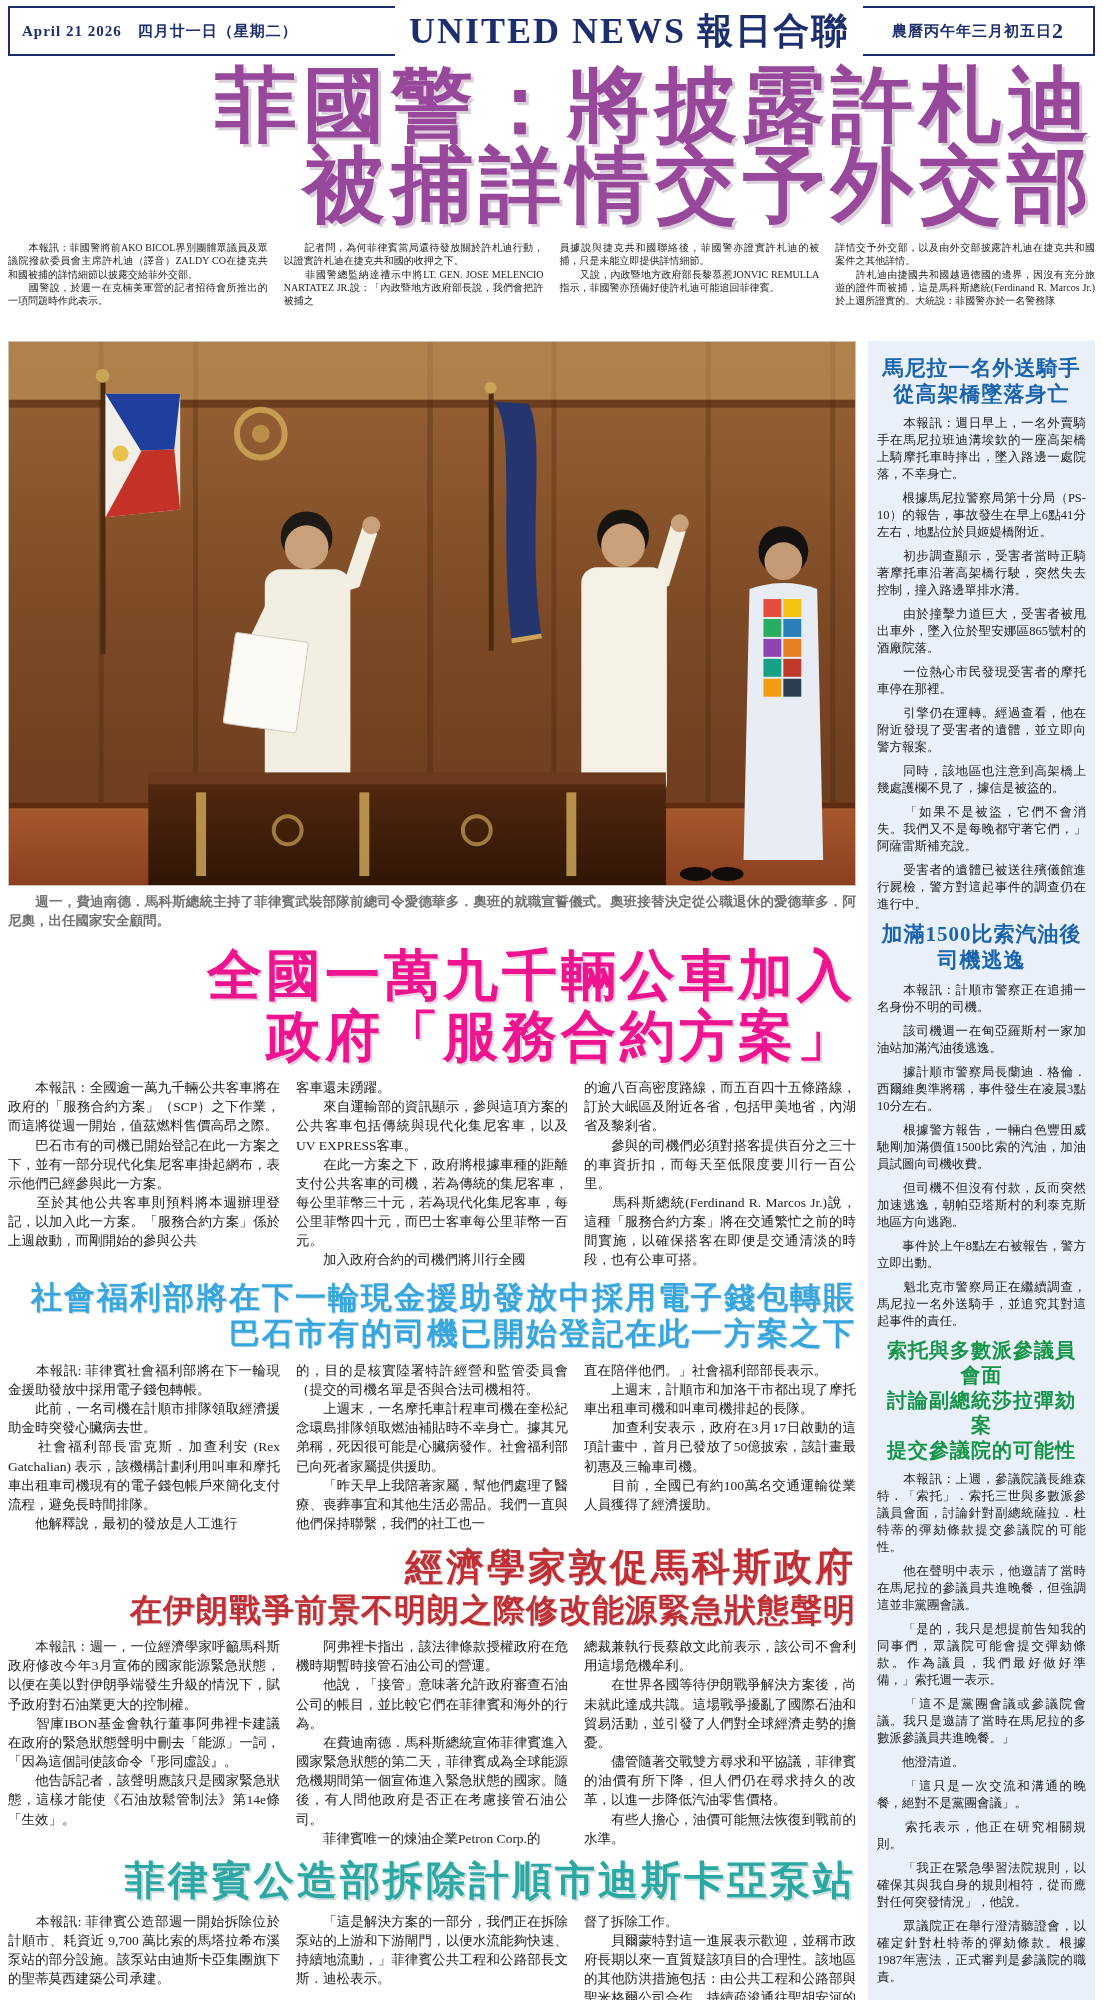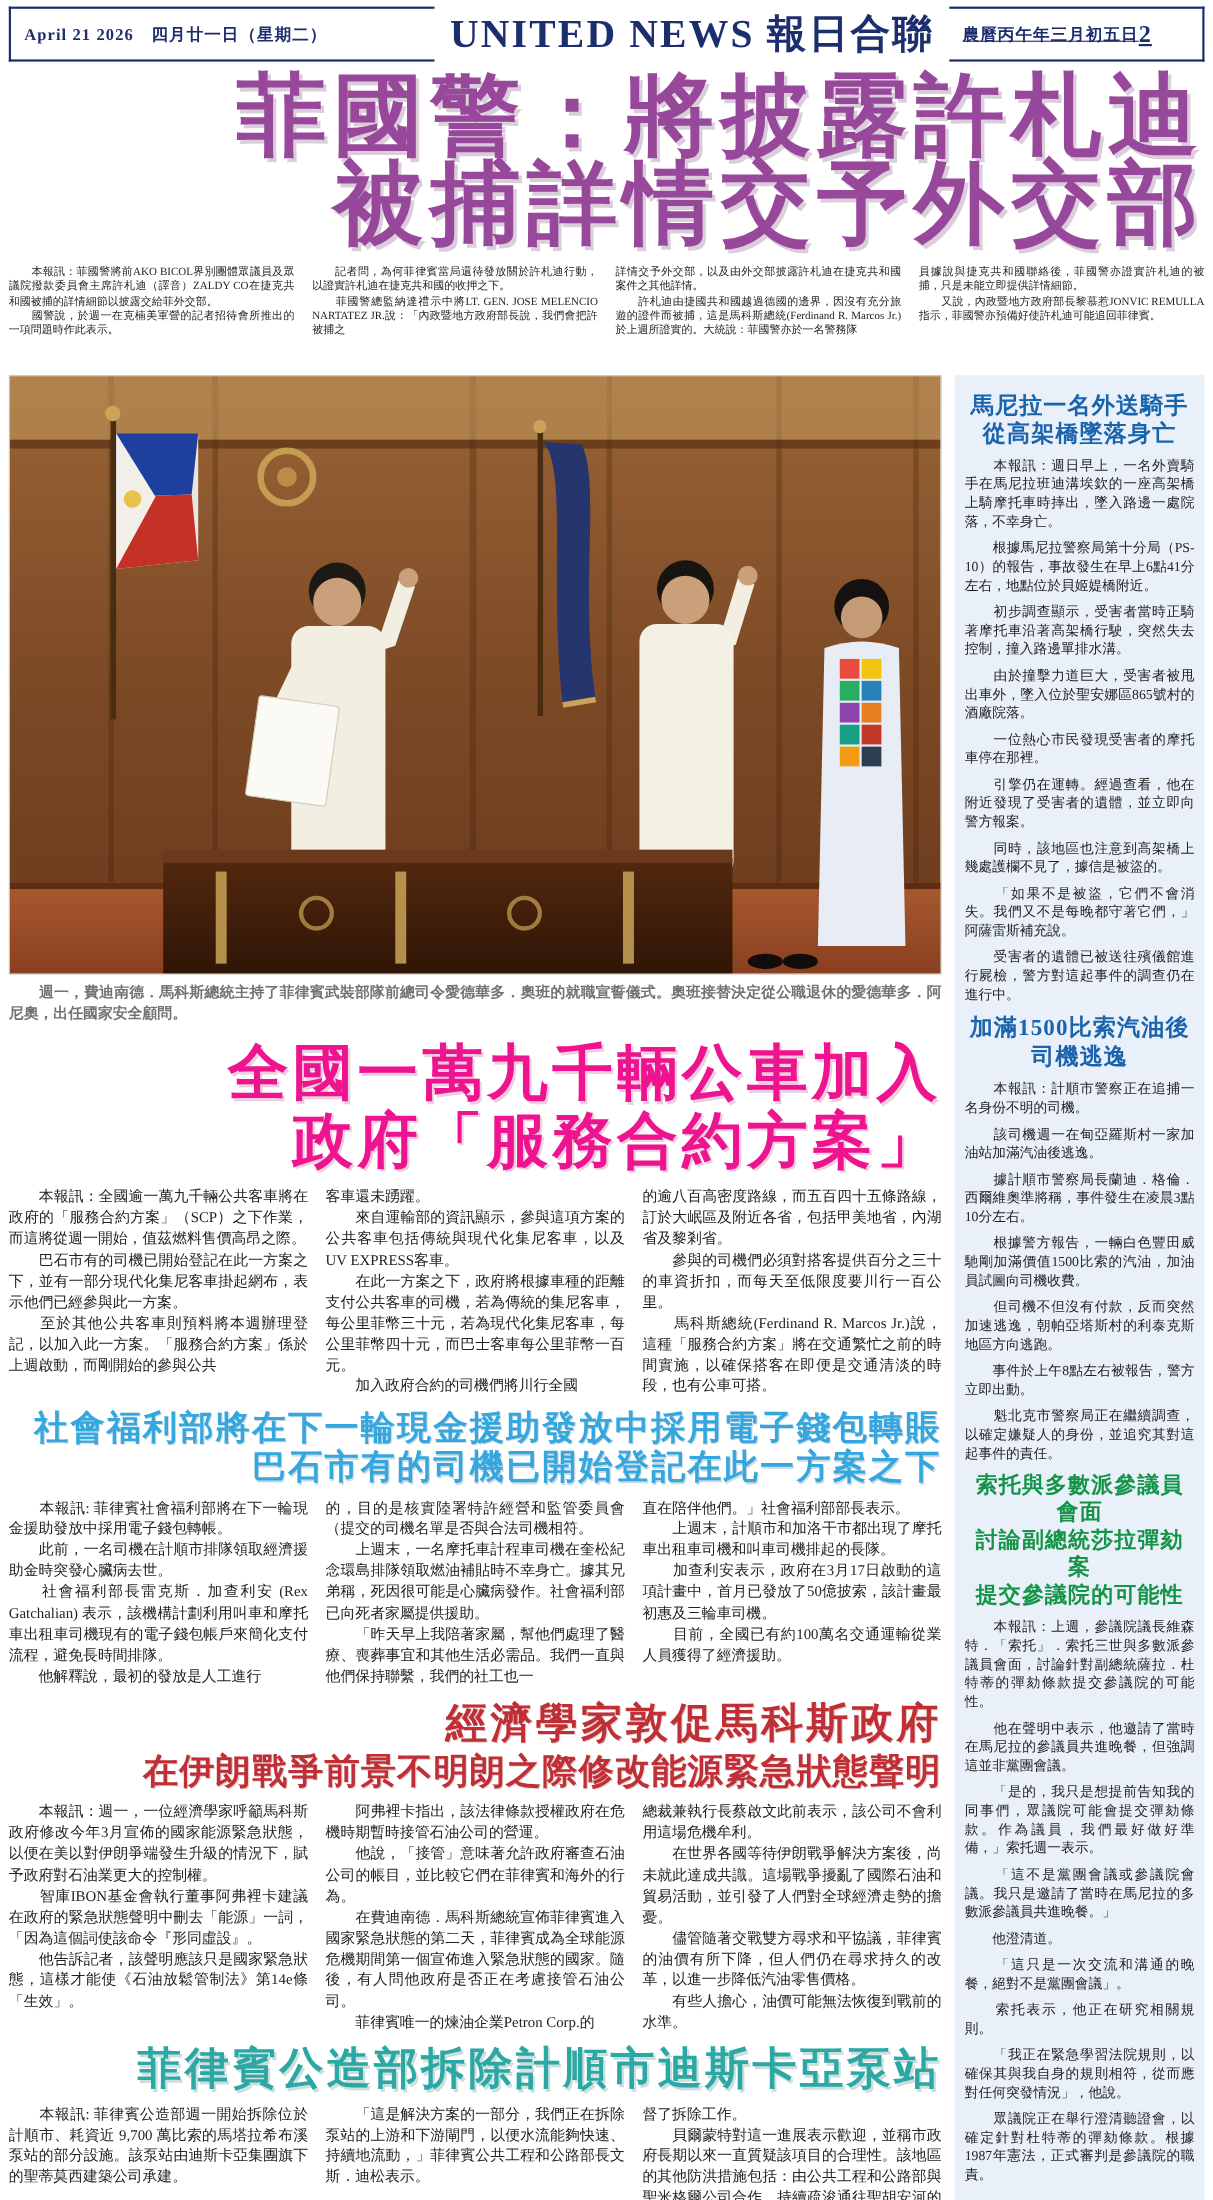--- a/index.html
+++ b/index.html
@@ -10,21 +10,21 @@
     font-family:"Liberation Serif","DejaVu Serif",serif; color:#222;
   }
   
   .masthead-bar{ display:flex; align-items:stretch; gap:14px; height:50px; margin-bottom:2px; }
   .hbox{
     display:flex; align-items:center; color:#1c2e6e; font-weight:bold;
     border-top:2px solid #1c2e6e; border-bottom:2px solid #1c2e6e;
     font-size:15px; letter-spacing:1px; padding:0 12px; white-space:nowrap;
   }
   .hbox.left{ width:468px; border-left:2px solid #1c2e6e; }
-  .hbox.right{ width:278px; border-right:2px solid #1c2e6e; justify-content:flex-start;text-decoration:underline; }
+  .hbox.right{ width:278px; border-right:2px solid #1c2e6e; justify-content:center; }
   .mast{
     flex:1; display:flex; align-items:center; justify-content:center;
     color:#1c2e6e; font-weight:bold; font-size:36px; letter-spacing:2px; white-space:nowrap;
   }
   .pagenum{ font-size:22px; }
   
   .hl{ text-align:right; font-weight:bold; }
   .hl-line{ display:block; }
   .hl-purple{ color:#98489a; font-size:82px; line-height:0.98; letter-spacing:6px; margin:10px 0 14px; text-shadow:3px 3px 0 rgba(90,30,90,.22); }
   .hl-pink{ color:#ee148f; font-size:55px; line-height:1.12; letter-spacing:4px; margin:14px 0 10px; text-shadow:2px 2px 0 rgba(160,10,90,.2); }
@@ -83,26 +83,26 @@
   <section class="cols cols-4 lead-body">
     <div class="col">
         <p>　　本報訊：菲國警將前AKO BICOL界別團體眾議員及眾議院撥款委員會主席許札迪（譯音）ZALDY CO在捷克共和國被捕的詳情細節以披露交給菲外交部。</p>
         <p>　　國警說，於週一在克楠美軍營的記者招待會所推出的一項問題時作此表示。</p>
       </div>
     <div class="col">
         <p>　　記者問，為何菲律賓當局還待發放關於許札迪行動，以證實許札迪在捷克共和國的收押之下。</p>
         <p>　　菲國警總監納達禮示中將LT. GEN. JOSE MELENCIO NARTATEZ JR.說：「內政暨地方政府部長說，我們會把許被捕之</p>
       </div>
     <div class="col">
+        <p>員據說與捷克共和國聯絡後，菲國警亦證實許札迪的被捕，只是未能立即提供詳情細節。</p>
+        <p>　　又說，內政暨地方政府部長黎慕惹JONVIC REMULLA指示，菲國警亦預備好使許札迪可能追回菲律賓。</p>
+      </div>
+    <div class="col">
         <p>詳情交予外交部，以及由外交部披露許札迪在捷克共和國案件之其他詳情。</p>
         <p>　　許札迪由捷國共和國越過德國的邊界，因沒有充分旅遊的證件而被捕，這是馬科斯總統(Ferdinand R. Marcos Jr.)於上週所證實的。大統說：菲國警亦於一名警務隊</p>
-      </div>
-    <div class="col">
-        <p>員據說與捷克共和國聯絡後，菲國警亦證實許札迪的被捕，只是未能立即提供詳情細節。</p>
-        <p>　　又說，內政暨地方政府部長黎慕惹JONVIC REMULLA指示，菲國警亦預備好使許札迪可能追回菲律賓。</p>
       </div>
   </section>
 
   <div class="main-row">
     <div class="main-col">
 
       <figure class="photo">
         <svg viewBox="0 0 850 545" preserveAspectRatio="none">
           <defs>
             <linearGradient id="wood" x1="0" y1="0" x2="0" y2="1">
@@ -319,21 +319,21 @@
             <span class="hl-line">加滿1500比索汽油後</span>
             <span class="hl-line">司機逃逸</span>
           </h4>
         <div class="sb-body">
             <p>　　本報訊：計順市警察正在追捕一名身份不明的司機。</p>
             <p>　　該司機週一在甸亞羅斯村一家加油站加滿汽油後逃逸。</p>
             <p>　　據計順市警察局長蘭迪．格倫．西爾維奧準將稱，事件發生在凌晨3點10分左右。</p>
             <p>　　根據警方報告，一輛白色豐田威馳剛加滿價值1500比索的汽油，加油員試圖向司機收費。</p>
             <p>　　但司機不但沒有付款，反而突然加速逃逸，朝帕亞塔斯村的利泰克斯地區方向逃跑。</p>
             <p>　　事件於上午8點左右被報告，警方立即出動。</p>
-            <p>　　魁北克市警察局正在繼續調查，以確定嫌疑人的身份，並追究其對這起事件的責任。</p>
+            <p>　　魁北克市警察局正在繼續調查，馬尼拉一名外送騎手，並追究其對這起事件的責任。</p>
           </div>
       </article>
       <article class="sb-art">
         <h4 class="sb-hl sb-green">
             <span class="hl-line">索托與多數派參議員會面</span>
             <span class="hl-line">討論副總統莎拉彈劾案</span>
             <span class="hl-line">提交參議院的可能性</span>
           </h4>
         <div class="sb-body">
             <p>　　本報訊：上週，參議院議長維森特．「索托」．索托三世與多數派參議員會面，討論針對副總統薩拉．杜特蒂的彈劾條款提交參議院的可能性。</p>

